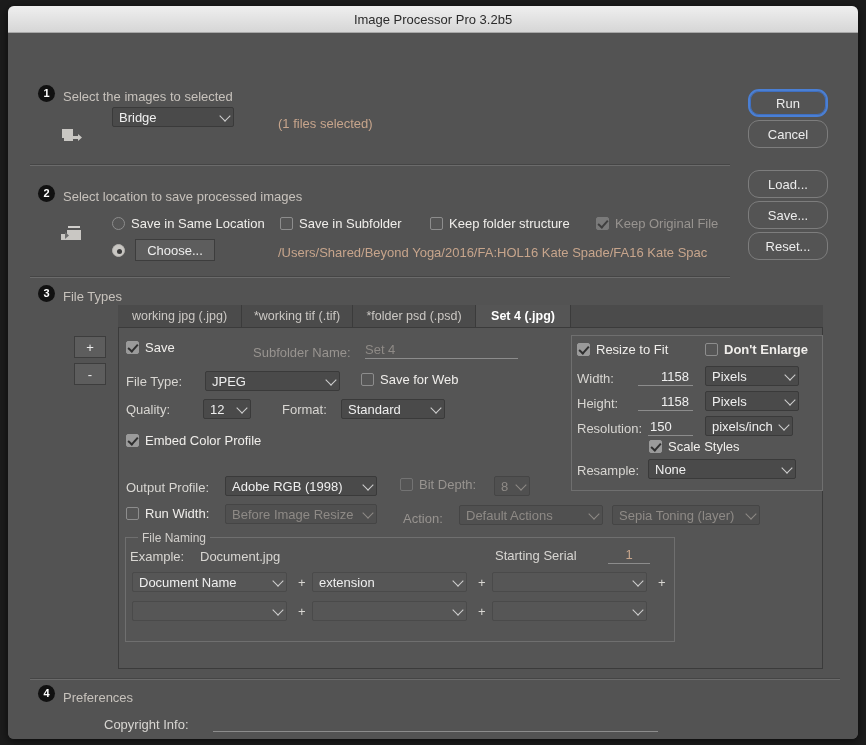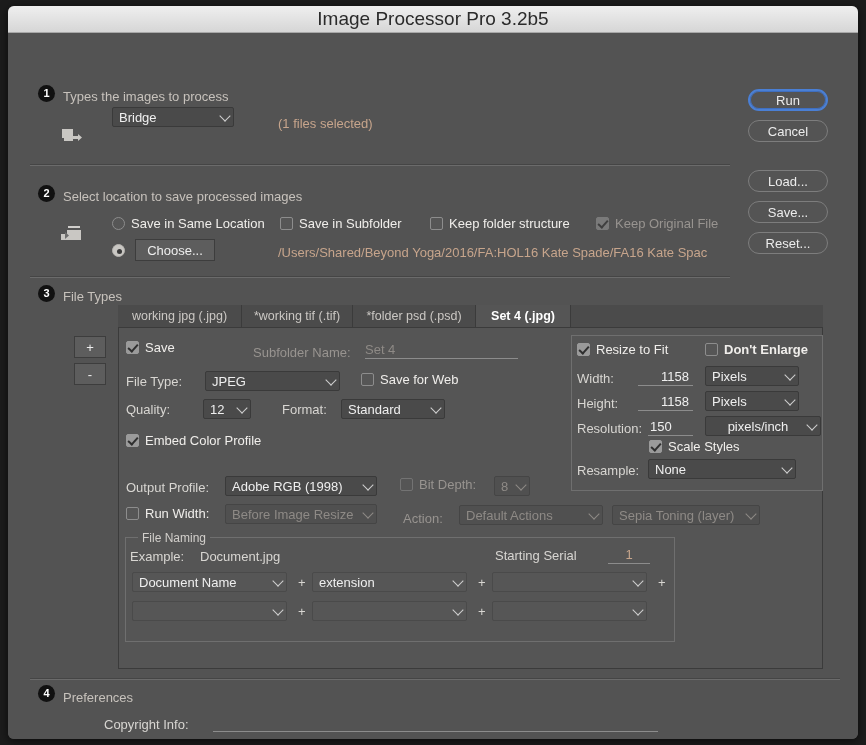--- a/index.html
+++ b/index.html
@@ -12,21 +12,21 @@
   .window{
     position:absolute;left:8px;top:6px;width:850px;height:733px;
     background:#535353;border-radius:6px;overflow:hidden;
     box-shadow:0 2px 10px rgba(0,0,0,.6);
   }
   .titlebar{
     height:26px;
     background:linear-gradient(#efefef,#d6d6d6);
     border-bottom:1px solid #a8a8a8;
     display:flex;align-items:center;justify-content:center;
-    color:#2b2b2b;font-size:19px;
+    color:#2b2b2b;font-size:13px;
   }
   .body{position:relative;width:850px;height:707px;background:#535353;}
 
   
   .badge{
     position:absolute;width:17px;height:17px;border-radius:50%;
     background:#111;color:#fff;font-size:11px;font-weight:bold;
     display:flex;align-items:center;justify-content:center;
     line-height:1;
   }
@@ -36,21 +36,21 @@
   .divider{position:absolute;height:1px;background:#6b6b6b;border-top:1px solid #454545;}
 
   
   .lbl{position:absolute;color:#d8d6d2;font-size:13px;white-space:nowrap;}
   .lbl.dim{color:#989490;}
   .lbl.warm{color:#c7a58c;}
   .lbl.white{color:#f0eeeb;}
 
   
   .pill{
-    position:absolute;width:80px;height:22px;border-radius:11px;
+    position:absolute;width:80px;height:28px;border-radius:11px;
     border:1px solid #7d7d7d;background:#545454;color:#ececec;
     font-size:13px;font-family:"Liberation Sans",sans-serif;
     display:flex;align-items:center;justify-content:center;
     box-sizing:border-box;cursor:default;
   }
   .pill.focus{border:2px solid #4a7fd4;box-shadow:0 0 0 1px #3f6fc0 inset;}
 
   
   .sqbtn{
     position:absolute;background:#5d5d5d;border:1px solid #3d3d3d;
@@ -132,21 +132,21 @@
 
   <div class="body">
 
     <div class="pill focus" style="left:740px;top:56px;">Run</div>
     <div class="pill" style="left:740px;top:87px;">Cancel</div>
     <div class="pill" style="left:740px;top:137px;">Load...</div>
     <div class="pill" style="left:740px;top:168px;">Save...</div>
     <div class="pill" style="left:740px;top:199px;">Reset...</div>
 
     <div class="badge" style="left:30px;top:52px;">1</div>
-    <div class="step-title" style="left:55px;top:56px;">Types the images to process</div>
+    <div class="step-title" style="left:55px;top:56px;">Select the images to selected</div>
 
     <svg class="icon" style="left:54px;top:95px;" width="20" height="18" viewBox="0 0 20 18">
       <rect x="0" y="1" width="11" height="9" fill="#c9c7c3"></rect>
       <rect x="2" y="6" width="9" height="7" fill="#c9c7c3"></rect>
       <path d="M11 8 h5 v-2 l4 3.5 l-4 3.5 v-2 h-5 z" fill="#c9c7c3"></path>
     </svg>
 
     <div class="sel" style="left:104px;top:74px;width:122px;">
       <span>Bridge</span>
       <i class="cv"></i>
@@ -270,21 +270,21 @@
 
     <div class="lbl" style="left:569px;top:363px;">Height:</div>
     <div class="fld num" style="left:630px;top:360px;width:55px;">1158</div>
     <div class="sel" style="left:697px;top:358px;width:94px;">
       <span>Pixels</span>
       <i class="cv"></i>
     </div>
 
     <div class="lbl" style="left:569px;top:388px;">Resolution:</div>
     <div class="fld" style="left:640px;top:385px;width:45px;padding-left:2px;">150</div>
-    <div class="sel" style="left:697px;top:383px;width:116px;justify-content:center;">
+    <div class="sel" style="left:697px;top:383px;width:88px;">
       <span>pixels/inch</span>
       <i class="cv"></i>
     </div>
 
     <div class="cb checked" style="left:641px;top:407px;"></div>
     <div class="lbl white" style="left:660px;top:406px;">Scale Styles</div>
 
     <div class="lbl" style="left:569px;top:430px;">Resample:</div>
     <div class="sel" style="left:640px;top:426px;width:148px;">
       <span>None</span>

